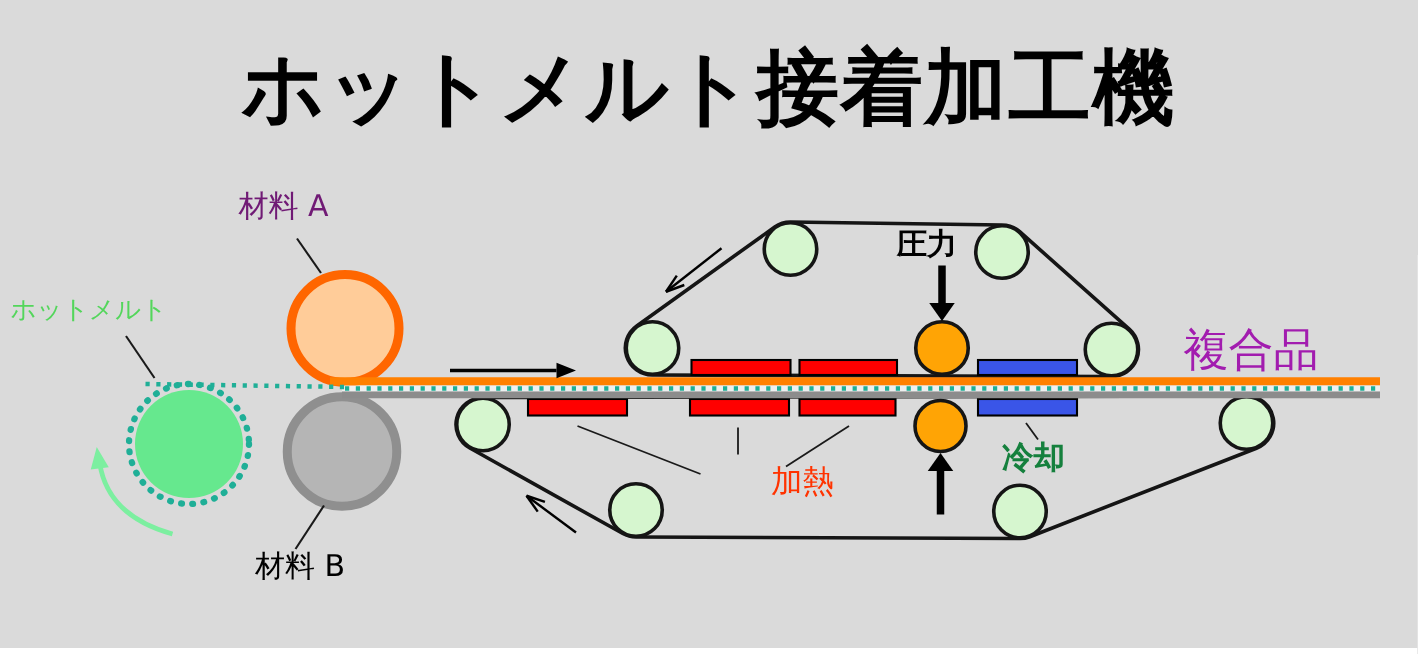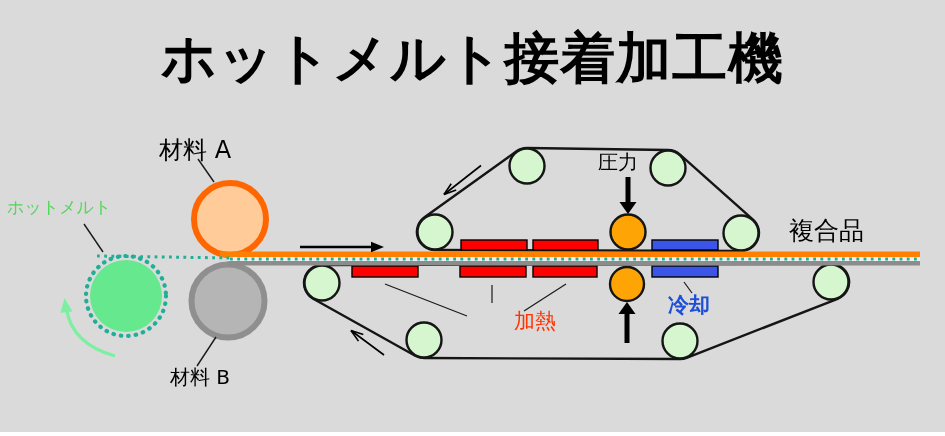--- a/index.html
+++ b/index.html
@@ -103,22 +103,22 @@
 
     <line x1="198" y1="159" x2="214" y2="182" stroke-width="1.4" stroke="#1A1A1A"></line>
     <line x1="84" y1="224" x2="103" y2="252" stroke-width="1.4" stroke="#1A1A1A"></line>
     <line x1="197" y1="366" x2="216" y2="337" stroke-width="1.4" stroke="#1A1A1A"></line>
     <line x1="467" y1="316" x2="385" y2="284" stroke-width="1.2" stroke="#1A1A1A"></line>
     <line x1="492" y1="303" x2="492" y2="285" stroke-width="1.2" stroke="#1A1A1A"></line>
     <line x1="524" y1="311" x2="566" y2="284" stroke-width="1.2" stroke="#1A1A1A"></line>
     <line x1="692" y1="293" x2="684" y2="282" stroke-width="1.2" stroke="#1A1A1A"></line>
   </svg>
 
-  <div class="lbl" style="left:159px;top:137px;font-size:24px;color:#000000;">材料 A</div>
+  <div class="lbl" style="left:159px;top:126px;font-size:20px;color:#701a75;">材料 A</div>
   <div class="lbl" style="left:7px;top:198px;font-size:17px;color:#53D65B;">ホットメルト</div>
   <div class="lbl" style="left:170px;top:366px;font-size:20px;color:#000000;">材料 B</div>
-  <div class="lbl" style="left:598px;top:151px;font-size:20px;color:#000000;">圧力</div>
-  <div class="lbl" style="left:789px;top:217px;font-size:25px;color:#000000;">複合品</div>
+  <div class="lbl" style="left:598px;top:151px;font-size:20px;color:#000000;font-weight:bold;">圧力</div>
+  <div class="lbl" style="left:789px;top:217px;font-size:30px;color:#a21caf;">複合品</div>
   <div class="lbl" style="left:468px;top:310px;font-size:21px;font-weight:normal;color:#FF3300;margin-left:46px;">加熱</div>
-  <div class="lbl" style="left:668px;top:294px;font-size:21px;font-weight:bold;color:#1d4ed8;">冷却</div>
+  <div class="lbl" style="left:668px;top:294px;font-size:21px;font-weight:bold;color:#15803d;">冷却</div>
 
   <div id="bottom-strip"></div>
 </div>
 
 </body></html>

